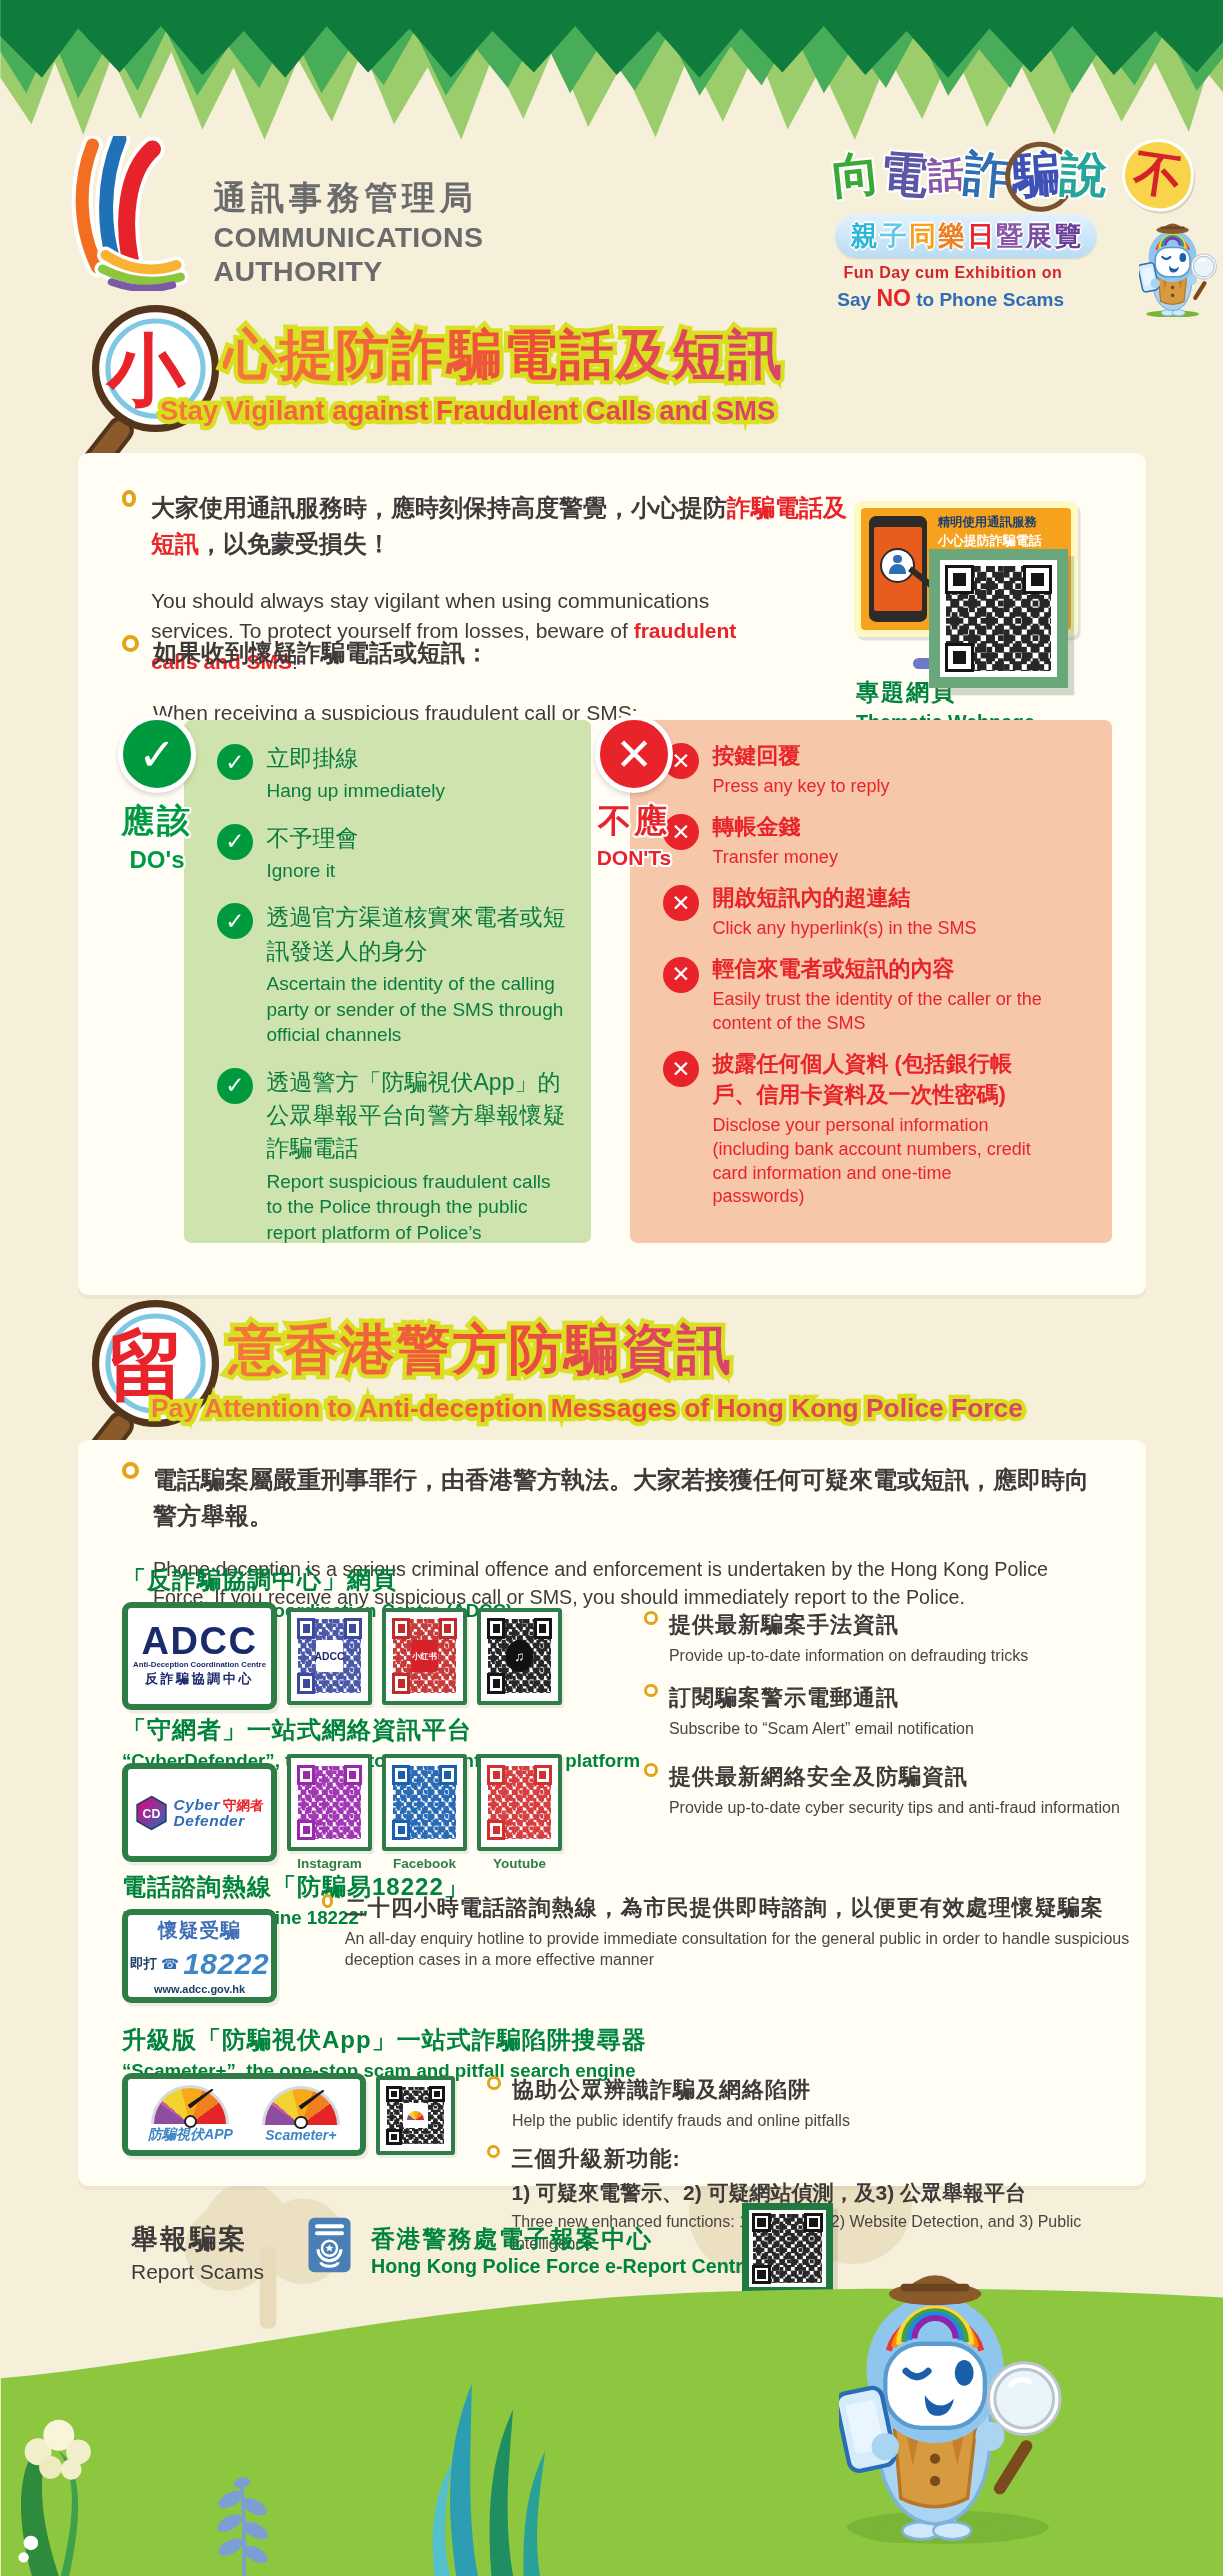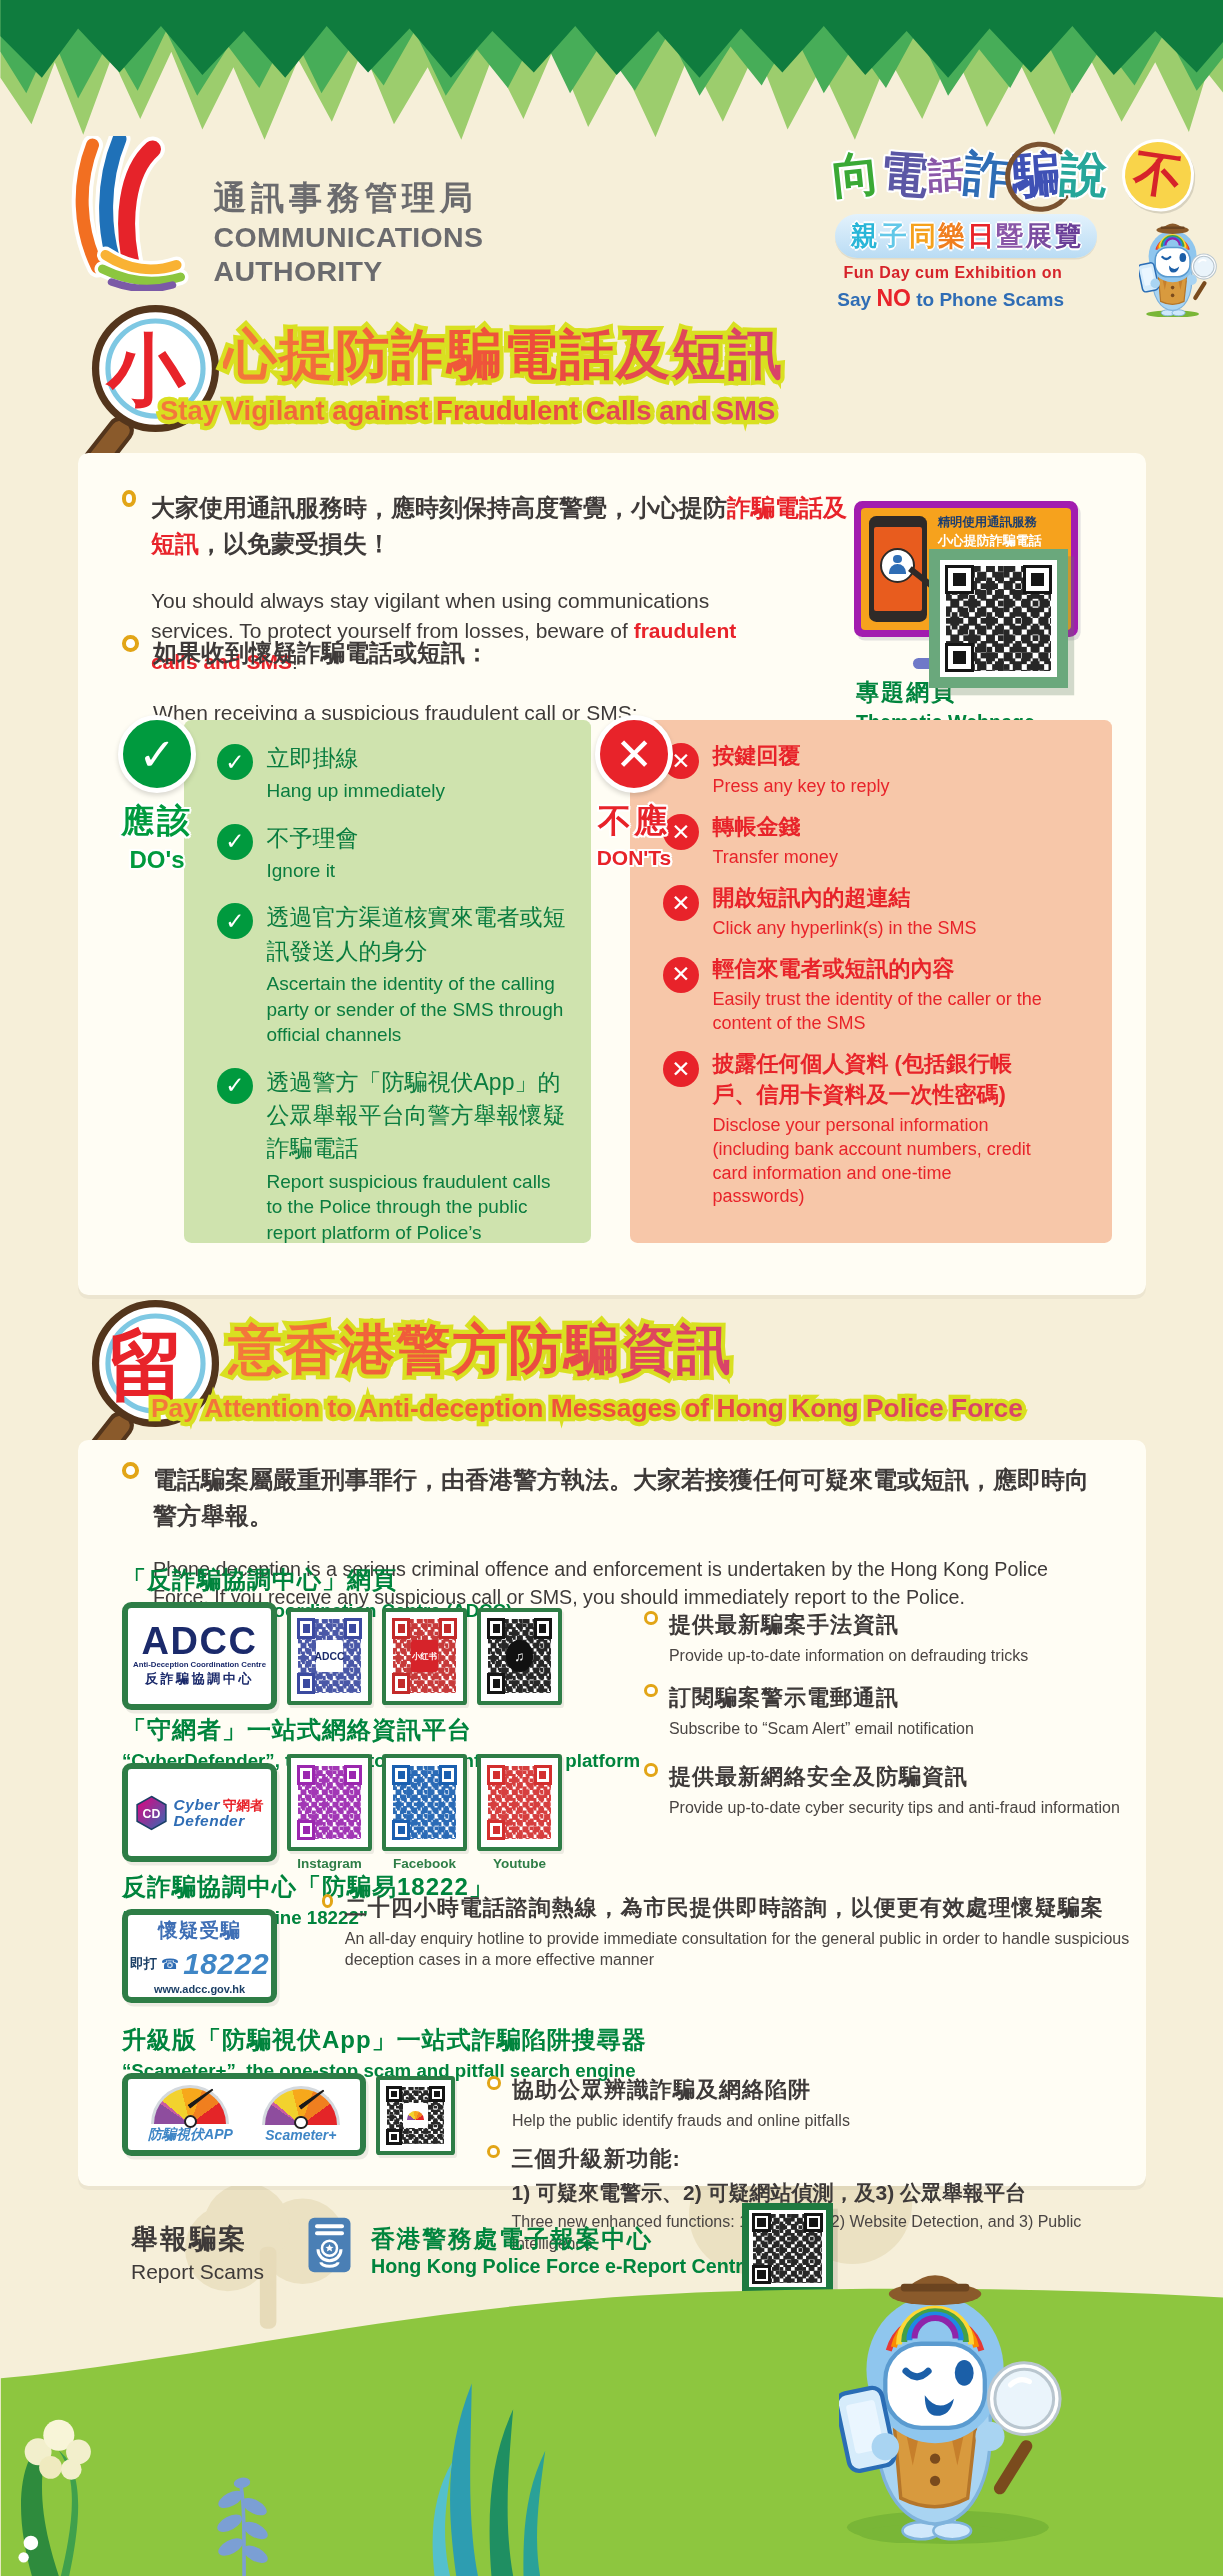--- a/index.html
+++ b/index.html
@@ -69,21 +69,21 @@
   .en .red{font-weight:800}
 
   .c1b1{left:44px;top:37px;width:725px}
   .c1b1 .en{width:606px;margin-top:11.4px}
   .c1b2{left:44px;top:182px;width:725px}
   .c1b2 .en{margin-top:15px}
   .rpad{padding-top:6.2px}
 
   
   .monitor{position:absolute;left:776px;top:48px;width:224px;z-index:2}
-  .mon-frame{height:136px;background:#a21caf;border-radius:8.3px;padding:6.7px;box-sizing:border-box;box-shadow:2.6px 3.6px 0 rgba(70,70,110,.15)}
+  .mon-frame{height:136px;background:#fef9c3;border-radius:8.3px;padding:6.7px;box-sizing:border-box;box-shadow:2.6px 3.6px 0 rgba(70,70,110,.15)}
   .mon-screen{position:relative;height:100%;background:#f6a21d;border-radius:4.1px;overflow:hidden}
   .mt1{position:absolute;left:77px;top:6.2px;font-size:12.4px;font-weight:900;color:#1c3e70;white-space:nowrap}
   .mt2{position:absolute;left:77px;top:24px;font-size:13px;font-weight:900;color:#fff;white-space:nowrap}
   .ph{position:absolute;left:8.3px;top:8.3px;width:58px;height:106px;background:#2e2a28;border-radius:7.3px}
   .ph i{position:absolute;left:4.7px;top:11.4px;right:4.7px;bottom:11.4px;background:#e85c1e;border-radius:2.1px}
   .ph .pc{position:absolute;left:11.4px;top:32px;width:35px;height:35px;background:#fff;border:2.6px solid #2e2a28;border-radius:50%;box-sizing:border-box}
   .ph .pc::before{content:"";position:absolute;left:11px;top:4.7px;width:8.3px;height:8.3px;background:#2f6db5;border-radius:50%}
   .ph .pc::after{content:"";position:absolute;left:6.2px;top:14px;width:17.6px;height:10.4px;background:#2f6db5;border-radius:8.8px 8.8px 0 0}
   .ph .mh{position:absolute;left:38px;top:58px;width:27px;height:6.2px;background:#2e2a28;transform:rotate(38deg)}
   .bub{position:absolute;background:#fff;border-radius:50%}
@@ -598,21 +598,21 @@
       <div class="bi">
         <span class="ring sm rpad"></span>
         <div>
             <div class="bz">提供最新網絡安全及防騙資訊</div>
             <div class="be">Provide up-to-date cyber security tips and anti-fraud information</div>
           </div>
       </div>
     </div>
 
     <div class="shead h-help">
-      <div class="hz">反詐騙協調中心「防騙易18222」</div>
+      <div class="hz">電話諮詢熱線「防騙易18222」</div>
       <div class="he">“Anti-Scam Helpline 18222”</div>
     </div>
     <div class="hrow r-help">
       <div class="lbox h18">
         <div class="h18-l1">懷疑受騙</div>
         <div class="h18-l2">
           <span class="h18-pre">即打</span>
           <span class="h18-tel">☎</span>
           <span class="h18-num">18222</span>
         </div>

